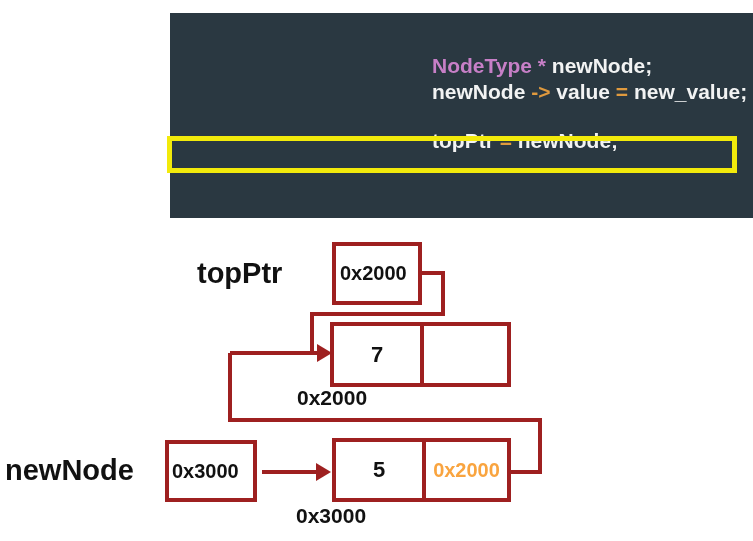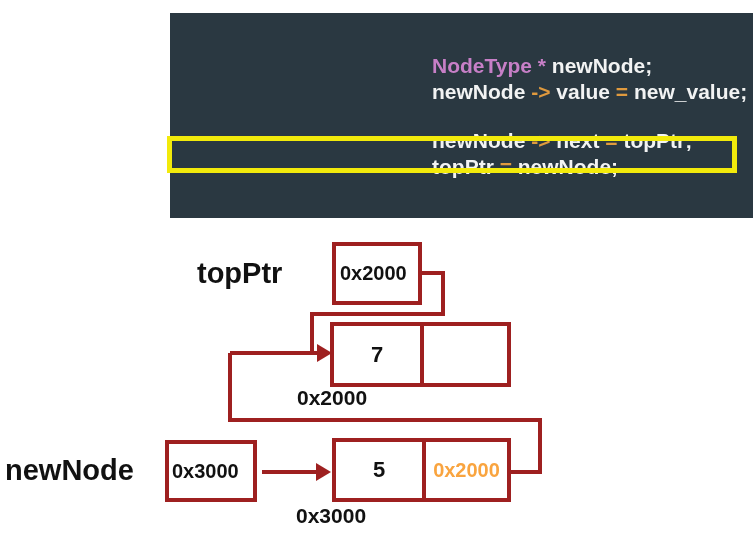--- a/index.html
+++ b/index.html
@@ -34,21 +34,20 @@
 </head>
 <body>
 
 <div class="stage">
 
   <div class="code-block">
     <div class="code-lines">
         <div class="code-line"><span style="color: rgb(199, 127, 199);">NodeType </span><span style="color: rgb(199, 127, 199);">* </span><span style="color: rgb(242, 243, 243);">newNode;</span></div>
         <div class="code-line"><span style="color: rgb(242, 243, 243);">newNode </span><span style="color: rgb(224, 154, 62);">-&gt; </span><span style="color: rgb(242, 243, 243);">value </span><span style="color: rgb(224, 154, 62);">= </span><span style="color: rgb(242, 243, 243);">new_value;</span></div>
         <div class="code-line blank"></div>
-        <div class="code-line"><span style="color: rgb(242, 243, 243);">newNode </span><span style="color: rgb(224, 154, 62);">-&gt; </span><span style="color: rgb(242, 243, 243);">next </span><span style="color: rgb(224, 154, 62);">= </span><span style="color: rgb(242, 243, 243);">topPtr;</span></div>
         <div class="code-line"><span style="color: rgb(242, 243, 243);">topPtr </span><span style="color: rgb(224, 154, 62);">= </span><span style="color: rgb(242, 243, 243);">newNode;</span></div>
       </div>
   </div>
   <div class="highlight-rect"></div>
 
   <div class="dlabel big" style="left:197px;top:257px;">topPtr</div>
   <div class="pbox" style="left:332px;top:242px;width:90px;height:63px;padding-left:4px;">
     <span>0x2000</span>
   </div>
 

